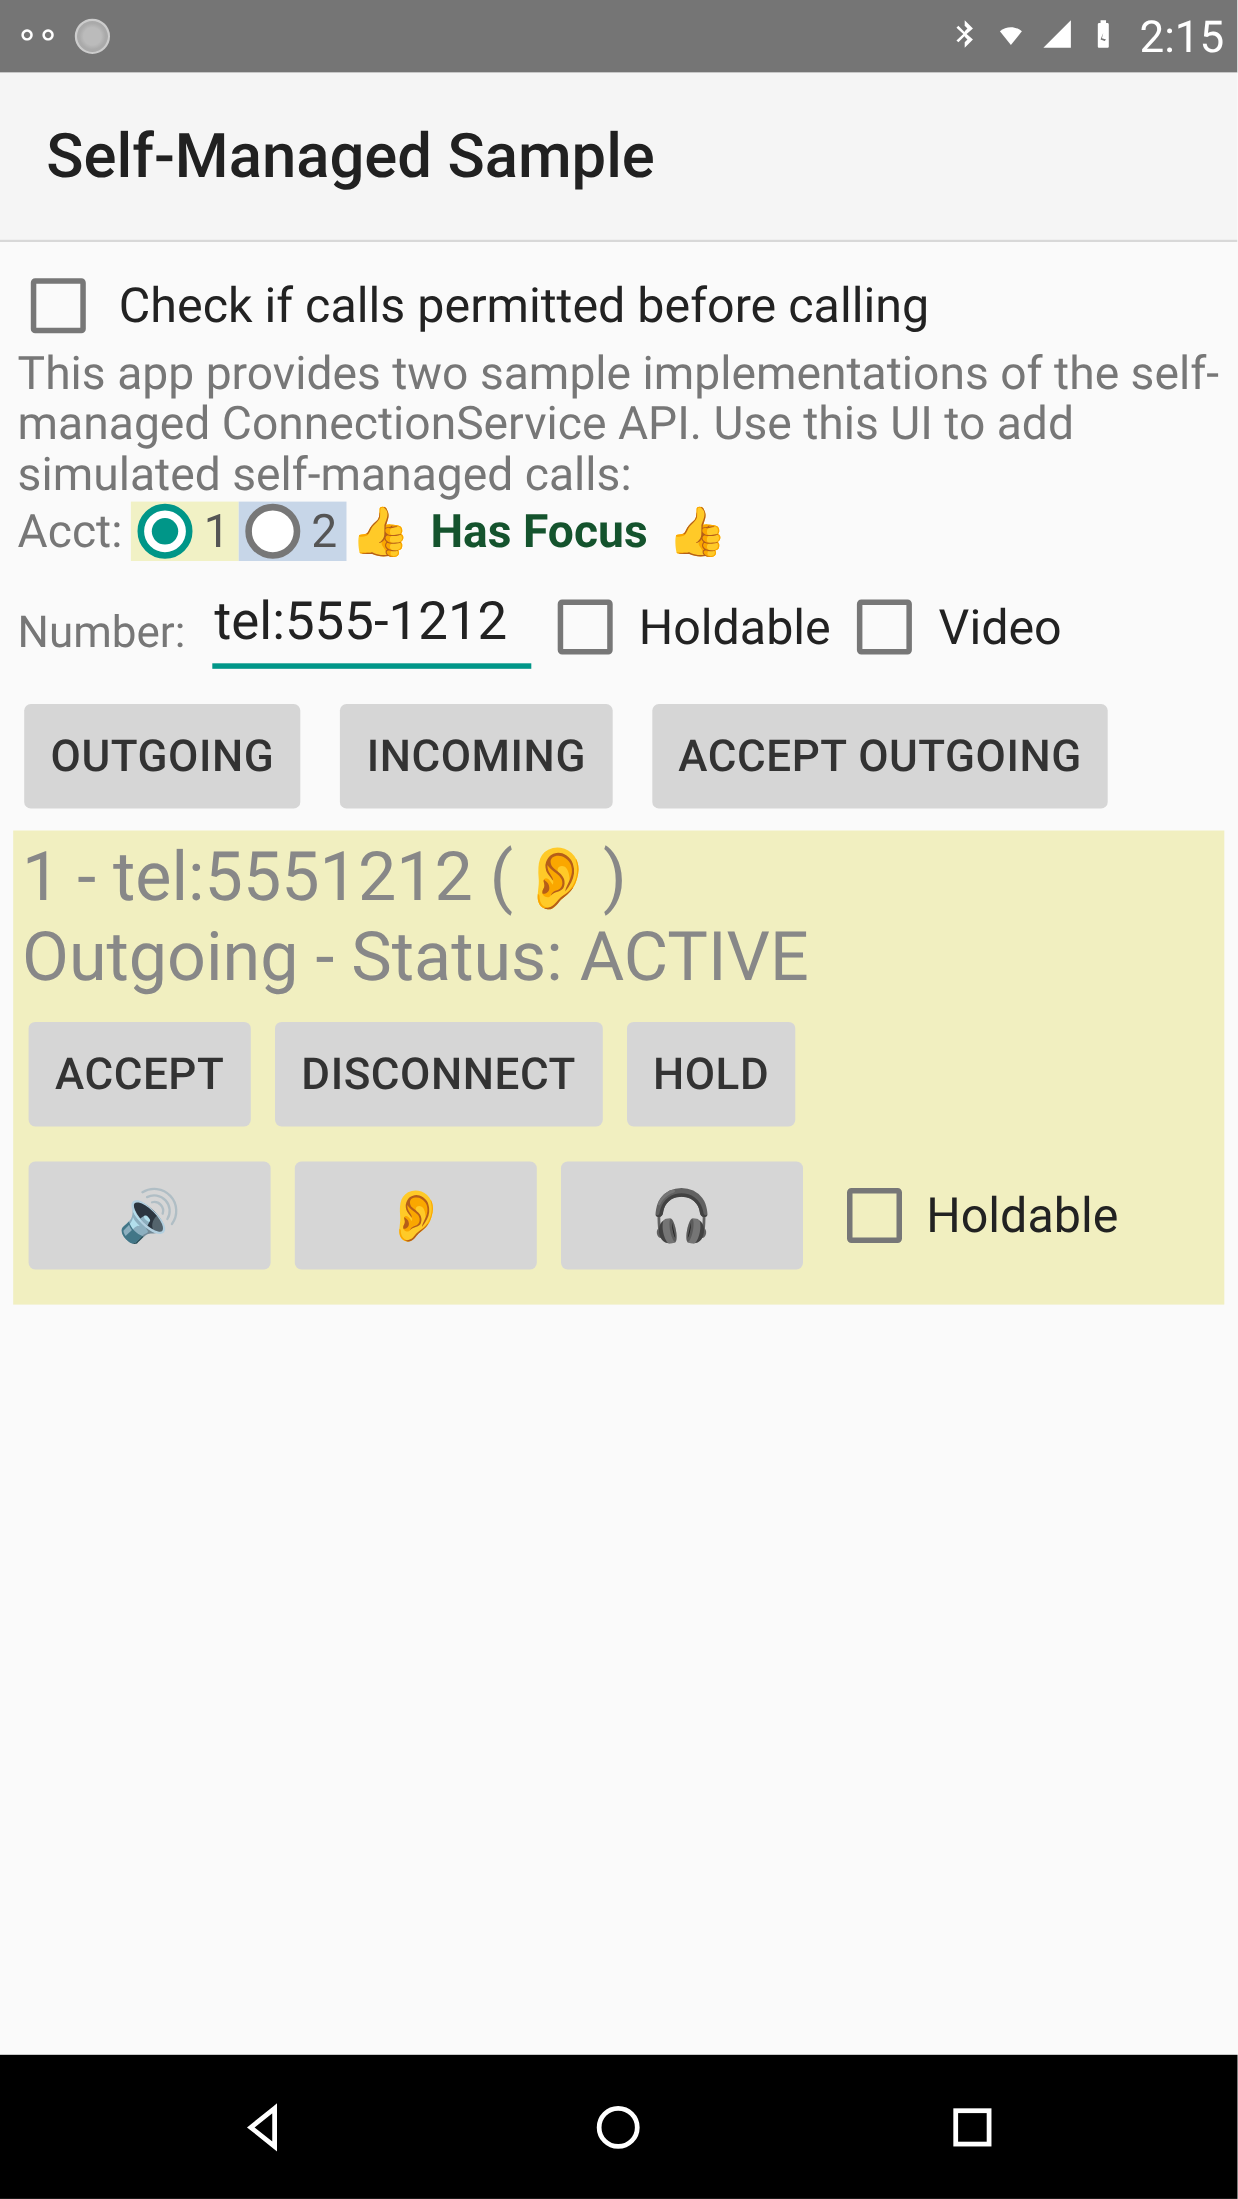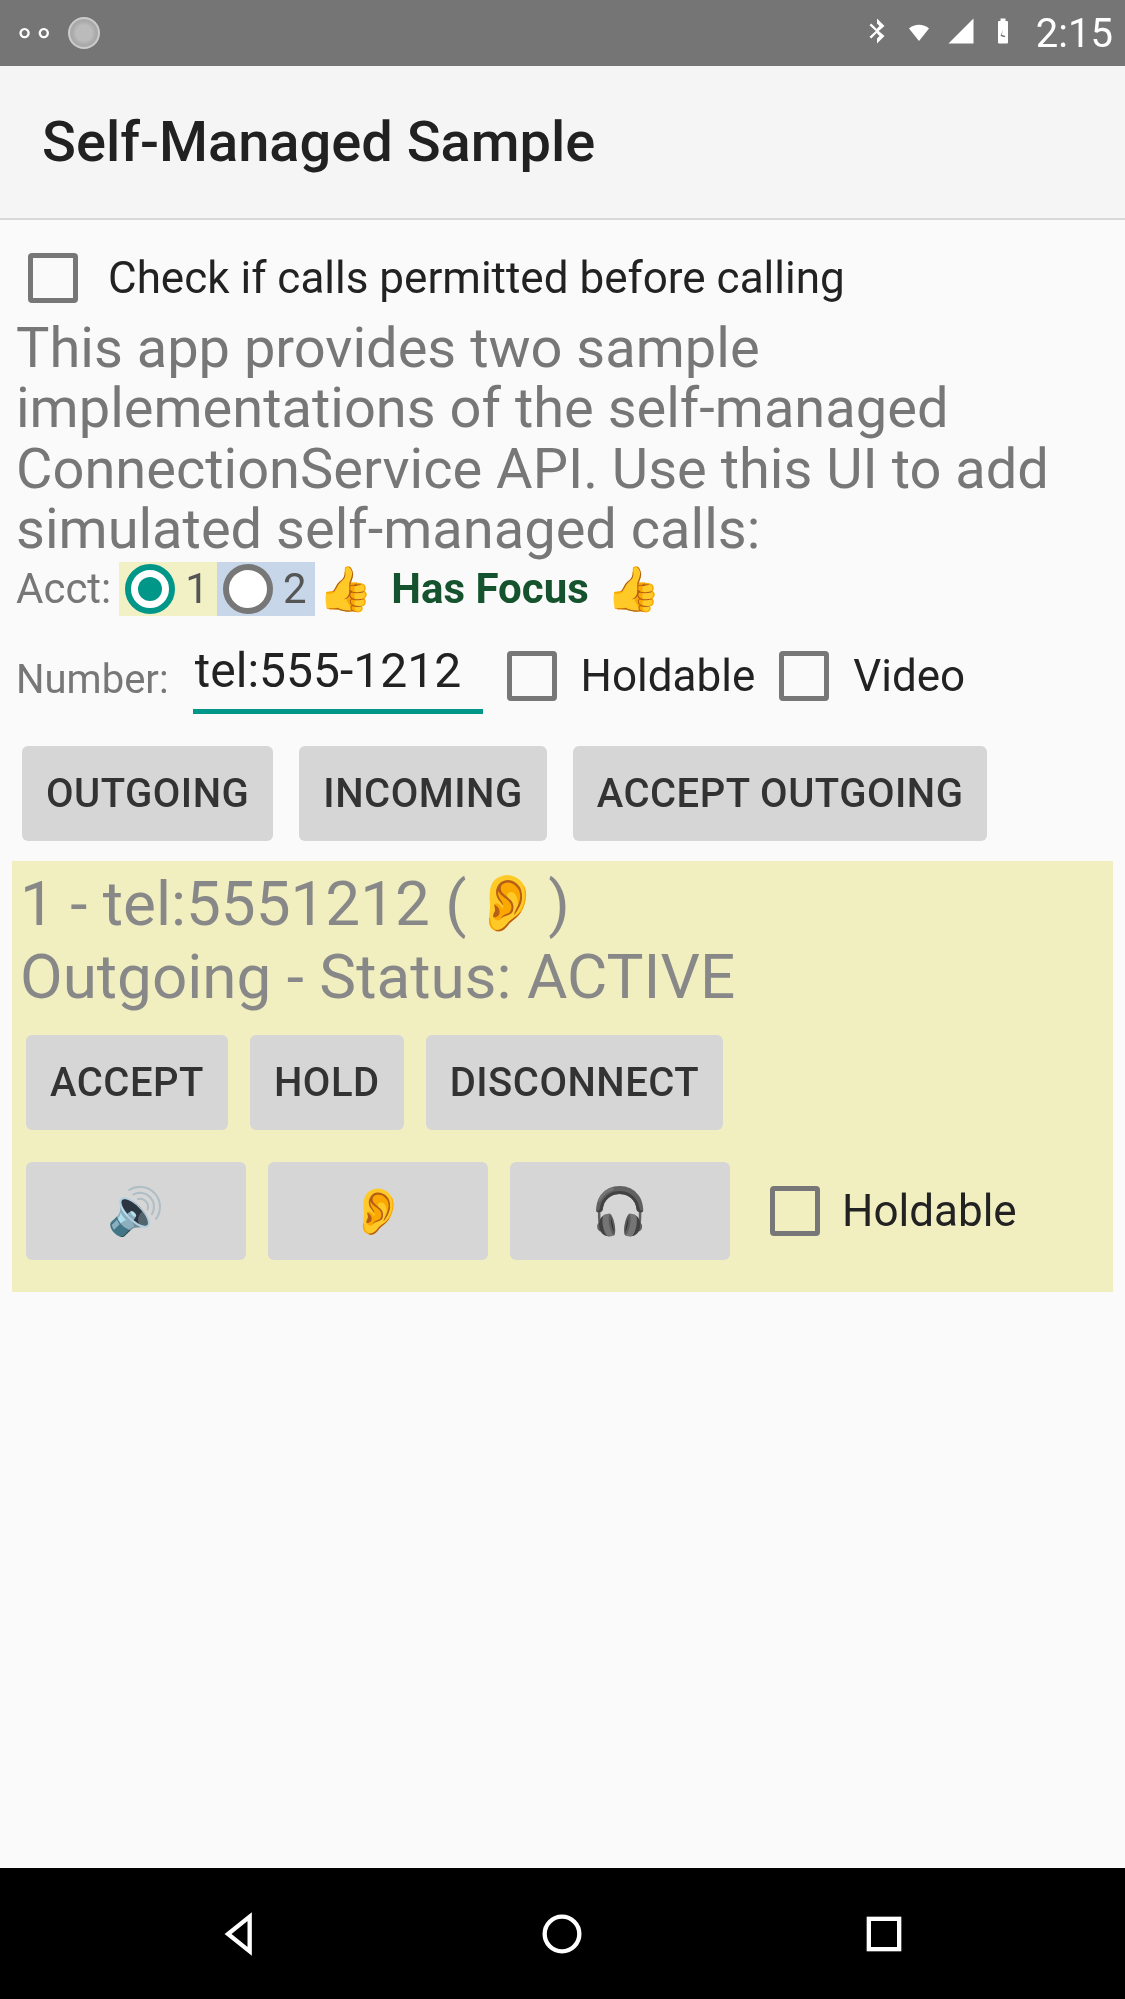--- a/index.html
+++ b/index.html
@@ -45,21 +45,21 @@
   .row { display: flex; align-items: center; }
   .check-row { padding: 20px 16px 10px 16px; gap: 30px; }
   .md-checkbox {
     width: 50px; height: 50px;
     border: 5px solid #777;
     border-radius: 4px;
     display: inline-block;
     flex: 0 0 auto;
   }
   .check-label { font-size: 44px; color: #222; }
-  .desc { padding: 4px 4px 0 4px; font-size: 56px; color: #777; line-height: 1.08; }
+  .desc { padding: 4px 4px 0 4px; font-size: 42px; color: #777; line-height: 1.08; }
   .acct-row { padding: 2px 4px 0 4px; font-size: 42px; color: #777; gap: 0; }
   .acct-label { margin-right: 8px; }
   .radio-wrap {
     display: inline-flex; align-items: center;
     padding: 2px 8px 2px 6px;
   }
   .radio-wrap.bg1 { background: #f1f1c5; }
   .radio-wrap.bg2 { background: #c7d6e8; }
   .md-radio {
     width: 50px; height: 50px; border-radius: 50%;
@@ -72,21 +72,21 @@
   .radio-num { font-size: 42px; color: #555; margin-left: 10px; }
   .thumb { font-size: 44px; margin-left: 4px; }
   .focus-txt { font-size: 42px; color: #14532d; margin: 0 14px 0 18px; font-weight: bold; }
   .number-row { padding: 22px 4px 0 4px; gap: 24px; flex-wrap: nowrap; }
   .number-label { font-size: 40px; color: #777; padding-top:8px;}
   .number-input {
     font-size: 48px; color: #222; border: none; background: transparent;
     border-bottom: 5px solid #009688; padding: 4px 2px 10px 2px;
     width: 290px; font-family: inherit;
   }
-  .btn-row { padding: 32px 10px 20px 10px; gap: 26px; }
+  .btn-row { padding: 32px 10px 20px 10px; gap: 36px; }
   .md-btn {
     background: #d6d6d6;
     border: none;
     padding: 24px 24px;
     font-size: 40px;
     font-weight: 500;
     color: #333;
     letter-spacing: 0.5px;
     border-radius: 6px;
     font-family: inherit;
@@ -209,22 +209,22 @@
   <div class="call-card">
     <div class="call-line1">
       <span>1 - tel:5551212 (</span>
       <span class="ear-inline">👂</span>
       <span>)</span>
     </div>
     <div class="call-line2">Outgoing - Status: ACTIVE</div>
 
     <div class="row card-btn-row">
       <button class="md-btn first">ACCEPT</button>
+      <button class="md-btn">DISCONNECT</button>
       <button class="md-btn">HOLD</button>
-      <button class="md-btn">DISCONNECT</button>
     </div>
 
     <div class="row card-btn-row2">
       <button class="icon-btn first">
         <span>🔊</span>
       </button>
       <button class="icon-btn">
         <span>👂</span>
       </button>
       <button class="icon-btn">

